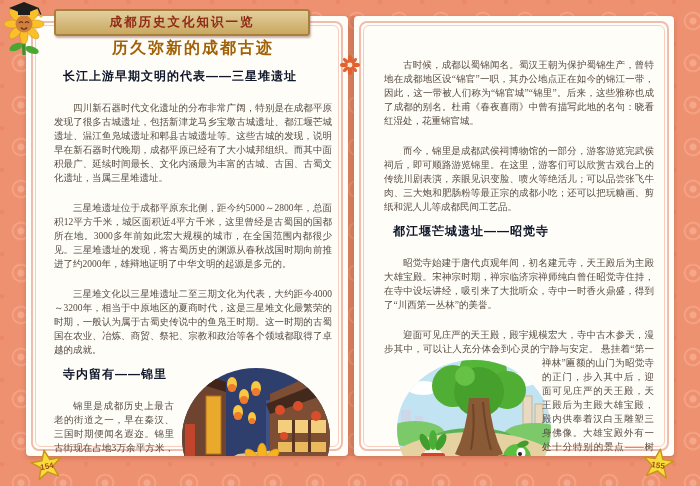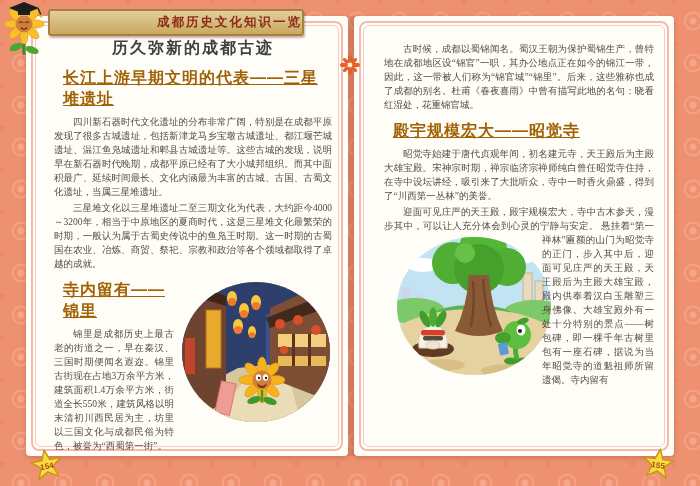--- a/index.html
+++ b/index.html
@@ -21,34 +21,34 @@
   .page-right{left:354px;width:320px;}
   .frame{position:absolute;inset:5px;border:2px solid #f2bcac;border-radius:8px;pointer-events:none;}
   .frame::after{content:"";position:absolute;inset:2px;border:1px solid #f6cdbf;border-radius:6px;}
   .gutter-shade{position:absolute;top:16px;left:340px;width:28px;height:440px;
     background:linear-gradient(90deg,rgba(0,0,0,0) 0%,rgba(120,50,20,.18) 45%,rgba(120,50,20,.18) 55%,rgba(0,0,0,0) 100%);}
   .content{position:relative;height:100%;box-sizing:border-box;overflow:hidden;}
   .page-left .content{padding:20px 16px 0 28px;}
   .page-right .content{padding:26px 20px 0 30px;}
   .doc-title{
     text-align:center;font-family:"Liberation Sans","DejaVu Sans",sans-serif;
-    font-weight:bold;font-size:16px;color:#404040;letter-spacing:2px;margin:2px 0 8px;
+    font-weight:bold;font-size:16px;color:#a16207;letter-spacing:2px;margin:2px 0 8px;
   }
   .sec-h{
     font-family:"Liberation Sans","DejaVu Sans",sans-serif;font-weight:bold;
-    font-size:16px;color:#a16207;margin:9px 0 5px;padding-left:9px;letter-spacing:1px;text-decoration:underline;
-  }
-  .para{font-size:9.5px;line-height:14px;color:#564b41;margin:0 0 2px;text-indent:2em;text-align:justify;}
+    font-size:12px;color:#0f172a;margin:9px 0 5px;padding-left:9px;letter-spacing:1px;
+  }
+  .para{font-size:9.5px;line-height:14px;color:#564b41;margin:16px 0 2px;text-indent:2em;text-align:justify;}
   .illus-r{float:right;width:152px;height:146px;margin:0 0 2px 6px;}
   .illus-l{float:left;width:158px;height:146px;margin:2px 8px 0 -8px;}
   .banner{
-    position:absolute;left:48px;top:9px;width:252px;height:23px;
+    position:absolute;left:54px;top:9px;width:252px;height:23px;
     background:linear-gradient(180deg,#e3cf9d 0%,#d4b97c 55%,#c9a95f 100%);
     border:2px solid #a97f3d;border-radius:3px;box-shadow:1px 2px 2px rgba(100,40,20,.35);
-    display:flex;align-items:center;justify-content:flex-end;
+    display:flex;align-items:center;justify-content:center;
     font-family:"Liberation Sans","DejaVu Sans",sans-serif;font-weight:bold;
     font-size:12.5px;color:#8f2b17;letter-spacing:2px;
   }
   .mascot{position:absolute;left:2px;top:-1px;}
   .gutter-ornament{position:absolute;left:340px;top:55px;}
   .page-star{position:absolute;}
   .star-left{left:29px;top:447px;transform:rotate(-10deg);}
   .star-right{left:640px;top:446px;transform:rotate(8deg);}
 </style>
 </head>
@@ -57,20 +57,21 @@
 <div class="spread">
 
   <div class="gutter-shade"></div>
 
   <div class="page page-left">
     <div class="frame"></div>
     <div class="content">
       <div class="doc-title">历久弥新的成都古迹</div>
       <div class="sec-h">长江上游早期文明的代表——三星堆遗址</div>
       <p class="para">四川新石器时代文化遗址的分布非常广阔，特别是在成都平原发现了很多古城遗址，包括新津龙马乡宝墩古城遗址、都江堰芒城遗址、温江鱼凫城遗址和郫县古城遗址等。这些古城的发现，说明早在新石器时代晚期，成都平原已经有了大小城邦组织。而其中面积最广、延续时间最长、文化内涵最为丰富的古城、古国、古蜀文化遗址，当属三星堆遗址。</p>
+      <p class="para">三星堆遗址位于成都平原东北侧，距今约5000～2800年，总面积12平方千米，城区面积近4平方千米，这里曾经是古蜀国的国都所在地。3000多年前如此宏大规模的城市，在全国范围内都很少见。三星堆遗址的发现，将古蜀历史的渊源从春秋战国时期向前推进了约2000年，雄辩地证明了中华文明的起源是多元的。</p>
       <p class="para">三星堆文化以三星堆遗址二至三期文化为代表，大约距今4000～3200年，相当于中原地区的夏商时代，这是三星堆文化最繁荣的时期，一般认为属于古蜀史传说中的鱼凫王时期。这一时期的古蜀国在农业、冶炼、商贸、祭祀、宗教和政治等各个领域都取得了卓越的成就。</p>
       <div>
         <div class="illus-r">
           <svg width="152" height="146" viewBox="0 0 152 146">
             <defs>
                 <clipPath id="cpJ">
                   <ellipse cx="76" cy="72" rx="74" ry="70"></ellipse>
                 </clipPath>
               </defs>
             <g clip-path="url(#cpJ)">
@@ -134,21 +135,22 @@
         <div class="sec-h">寺内留有——锦里</div>
         <p class="para">锦里是成都历史上最古老的街道之一，早在秦汉、三国时期便闻名遐迩。锦里古街现在占地3万余平方米，建筑面积1.4万余平方米，街道全长550米，建筑风格以明末清初川西民居为主，坊里以三国文化与成都民俗为特色，被誉为“西蜀第一街”。</p>
       </div>
     </div>
   </div>
 
   <div class="page page-right">
     <div class="frame"></div>
     <div class="content">
       <p class="para">古时候，成都以蜀锦闻名。蜀汉王朝为保护蜀锦生产，曾特地在成都地区设“锦官”一职，其办公地点正在如今的锦江一带，因此，这一带被人们称为“锦官城”“锦里”。后来，这些雅称也成了成都的别名。杜甫《春夜喜雨》中曾有描写此地的名句：晓看红湿处，花重锦官城。</p>
-      <div class="sec-h">殿宇规模宏大——昭觉寺</div>
+      <p class="para">而今，锦里是成都武侯祠博物馆的一部分，游客游览完武侯祠后，即可顺路游览锦里。在这里，游客们可以欣赏古戏台上的传统川剧表演，亲眼见识变脸、喷火等绝活儿；可以品尝张飞牛肉、三大炮和肥肠粉等最正宗的成都小吃；还可以把玩糖画、剪纸和泥人儿等成都民间工艺品。</p>
+      <div class="sec-h">都江堰芒城遗址——昭觉寺</div>
       <p class="para">昭觉寺始建于唐代贞观年间，初名建元寺，天王殿后为主殿大雄宝殿。宋神宗时期，禅宗临济宗禅师纯白曾任昭觉寺住持，在寺中设坛讲经，吸引来了大批听众，寺中一时香火鼎盛，得到了“川西第一丛林”的美誉。</p>
       <p class="para">
         <span>迎面可见庄严的天王殿，殿宇规模宏大，寺中古木参天，漫步其中，可以让人充分体会到心灵的宁静与安定。</span>
         <span class="illus-l">
           <svg width="158" height="146" viewBox="0 0 158 146">
             <defs>
                 <clipPath id="cpZ">
                   <ellipse cx="79" cy="71" rx="77" ry="69"></ellipse>
                 </clipPath>
               </defs>

